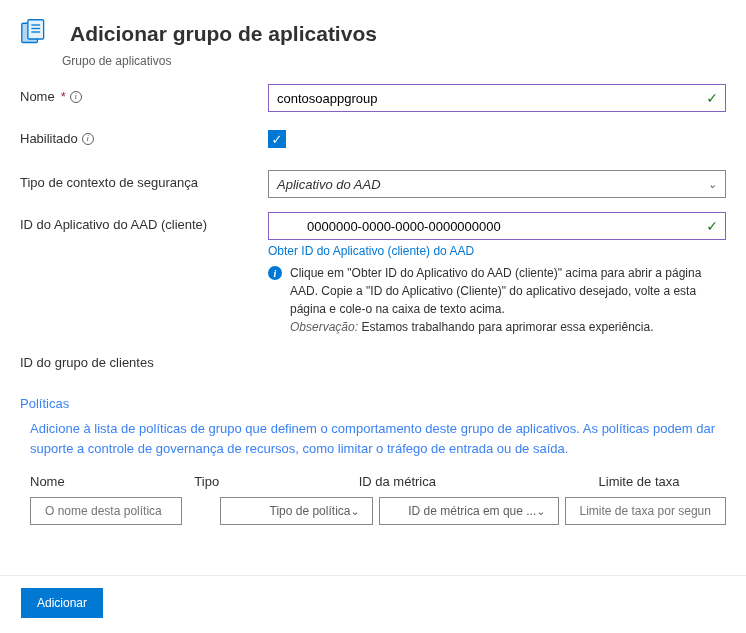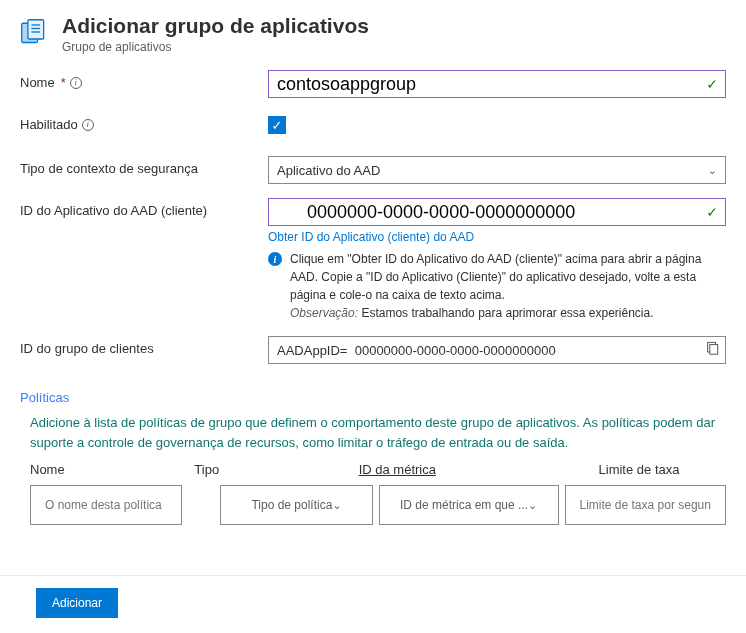--- a/index.html
+++ b/index.html
@@ -18,21 +18,21 @@
     align-items: flex-start;
   }
   .header-icon {
     width: 28px;
     height: 28px;
     margin-right: 14px;
     margin-top: 4px;
     flex-shrink: 0;
   }
   .header-texts h1 {
-    margin: 0;
+    margin: 8px;
     font-size: 21px;
     font-weight: 600;
     color: #323130;
   }
   .header-texts .sub {
     font-size: 12px;
     color: #605e5c;
     margin-top: 2px;
   }
   .form {
@@ -73,21 +73,21 @@
   }
   .control {
     flex: 1;
     min-width: 0;
   }
   .text-input {
     width: 100%;
     height: 28px;
     padding: 0 30px 0 8px;
     border: 1px solid #8a8886;
-    font-size: 18px;
+    font-size: 13px;
     font-family: inherit;
     outline: none;
   }
   .valid {
     border-color: #8660c4;
   }
   .input-wrap {
     position: relative;
   }
   .check-mark {
@@ -180,66 +180,66 @@
     cursor: pointer;
   }
   .section-title {
     font-size: 13px;
     color: #3b82f6;
     margin-top: 26px;
     margin-bottom: 8px;
   }
   .section-desc {
     font-size: 13px;
-    color: #0f766e;
+    color: #3b82f6;
     line-height: 1.5;
     padding-left: 10px;
-    margin-bottom: 10px;
+    margin-bottom: 16px;
   }
   .policy-table {
     padding-left: 10px;
   }
   .policy-headers {
     display: flex;
     font-size: 13px;
     color: #323130;
     margin-bottom: 8px;
   }
   .col-name { width: 170px; }
   .col-type { width: 170px; }
-  .col-metric { width: 200px; text-decoration: underline; }
+  .col-metric { width: 200px; }
   .col-rate { width: 180px; text-align: center; }
   .policy-row {
     display: flex;
     gap: 6px;
   }
   .policy-input {
-    height: 40px;
+    height: 28px;
     border: 1px solid #8a8886;
     padding: 0 12px;
     font-size: 12px;
     color: #605e5c;
     background: #fff;
     display: flex;
     align-items: center;
-    justify-content: center;
+    justify-content: flex-end;
   }
   .policy-input input {
     border: none;
     outline: none;
     width: 100%;
     font-size: 12px;
     font-family: inherit;
     color: #605e5c;
     background: transparent;
   }
   .policy-input .chev { font-size: 11px; color:#605e5c; }
   .footer {
     margin-top: 50px;
-    padding: 12px 36px;
+    padding: 12px 21px;
     border-top: 1px solid #edebe9;
     text-decoration: underline;
   }
   .primary-btn {
     background: #0078d4;
     color: #fff;
     border: none;
     font-size: 12px;
     padding: 8px 16px;
     cursor: pointer;
@@ -289,21 +289,21 @@
     <div class="control">
       <div class="checkbox">✓</div>
     </div>
   </div>
 
   <div class="row" style="margin-top:22px;">
     <div class="label">
       <span>Tipo de contexto de segurança</span>
     </div>
     <div class="control">
-      <div class="select" style="">
+      <div class="select" style="font-style:italic;">
         <span>Aplicativo do AAD</span>
         <span class="chev">⌄</span>
       </div>
     </div>
   </div>
 
   <div class="row">
     <div class="label">
       <span>ID do Aplicativo do AAD (cliente)</span>
     </div>
@@ -317,34 +317,23 @@
         <span class="info-bubble">i</span>
         <div class="info-text">
           <span>Clique em "Obter ID do Aplicativo do AAD (cliente)" acima para abrir a página AAD. Copie a "ID do Aplicativo (Cliente)" do aplicativo desejado, volte a esta página e cole-o na caixa de texto acima.</span><br>
           <span class="obs-label">Observação:</span>
           <span>Estamos trabalhando para aprimorar essa experiência.</span>
         </div>
       </div>
     </div>
   </div>
 
-  <div class="row" style="margin-top:8px;">
+  <div class="row" style="margin-top:8px;gap:44px;">
     <div class="label">
       <span>ID do grupo de clientes</span>
-    </div>
-    <div class="control">
-      <div class="readonly-box">
-        <span><span>AADAppID=</span>&nbsp;&nbsp;<span>00000000-0000-0000-0000000000</span></span>
-        <span class="copy-icon">
-          <svg width="14" height="14" viewBox="0 0 16 16">
-              <rect x="3" y="1" width="9" height="11" fill="none" stroke="#605e5c" stroke-width="1.2"></rect>
-              <rect x="5.5" y="3.5" width="9" height="11" fill="#fff" stroke="#605e5c" stroke-width="1.2"></rect>
-            </svg>
-        </span>
-      </div>
     </div>
   </div>
 
   <div class="section-title">Políticas</div>
   <div class="section-desc">Adicione à lista de políticas de grupo que definem o comportamento deste grupo de aplicativos. As políticas podem dar suporte a controle de governança de recursos, como limitar o tráfego de entrada ou de saída.</div>
 
   <div class="policy-table">
     <div class="policy-headers">
       <div class="col-name">Nome</div>
       <div class="col-type">Tipo</div>

